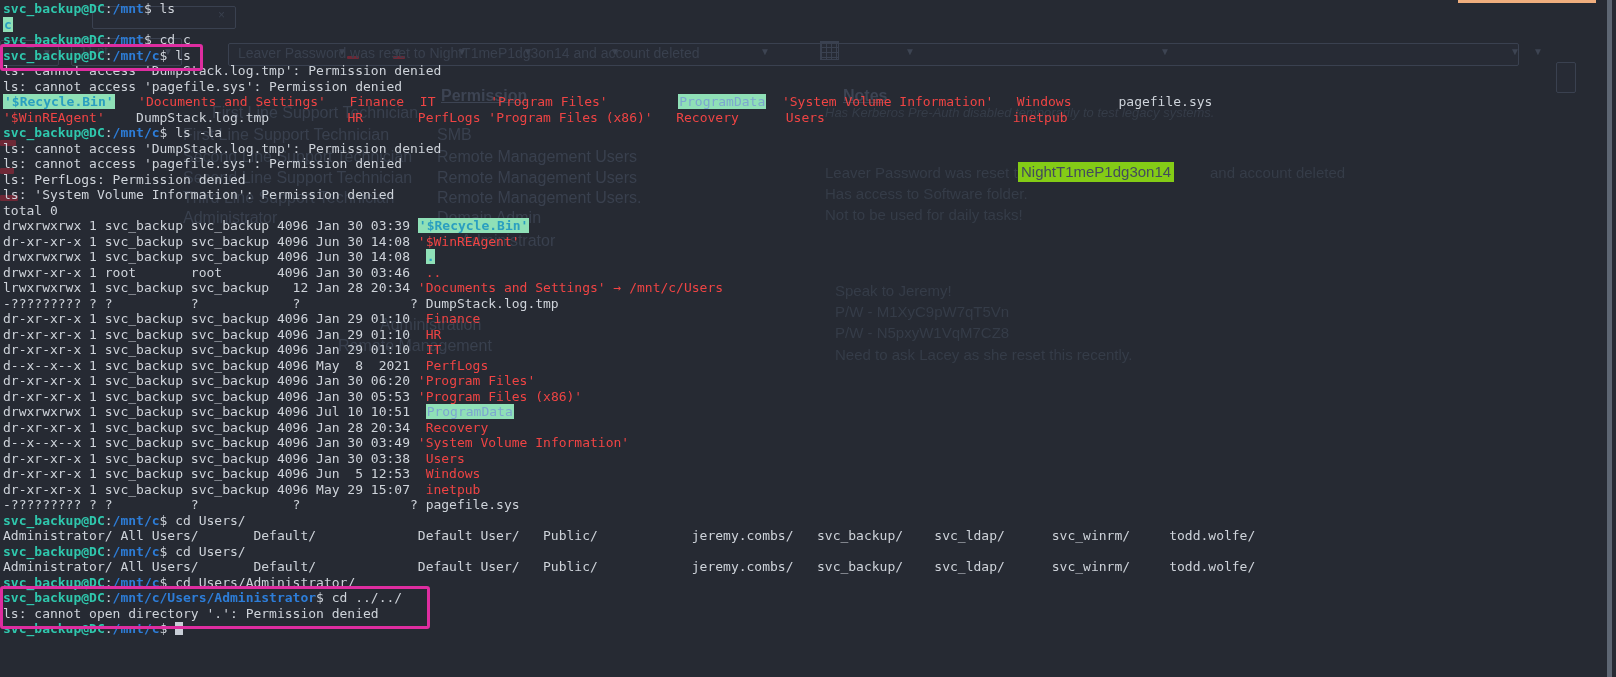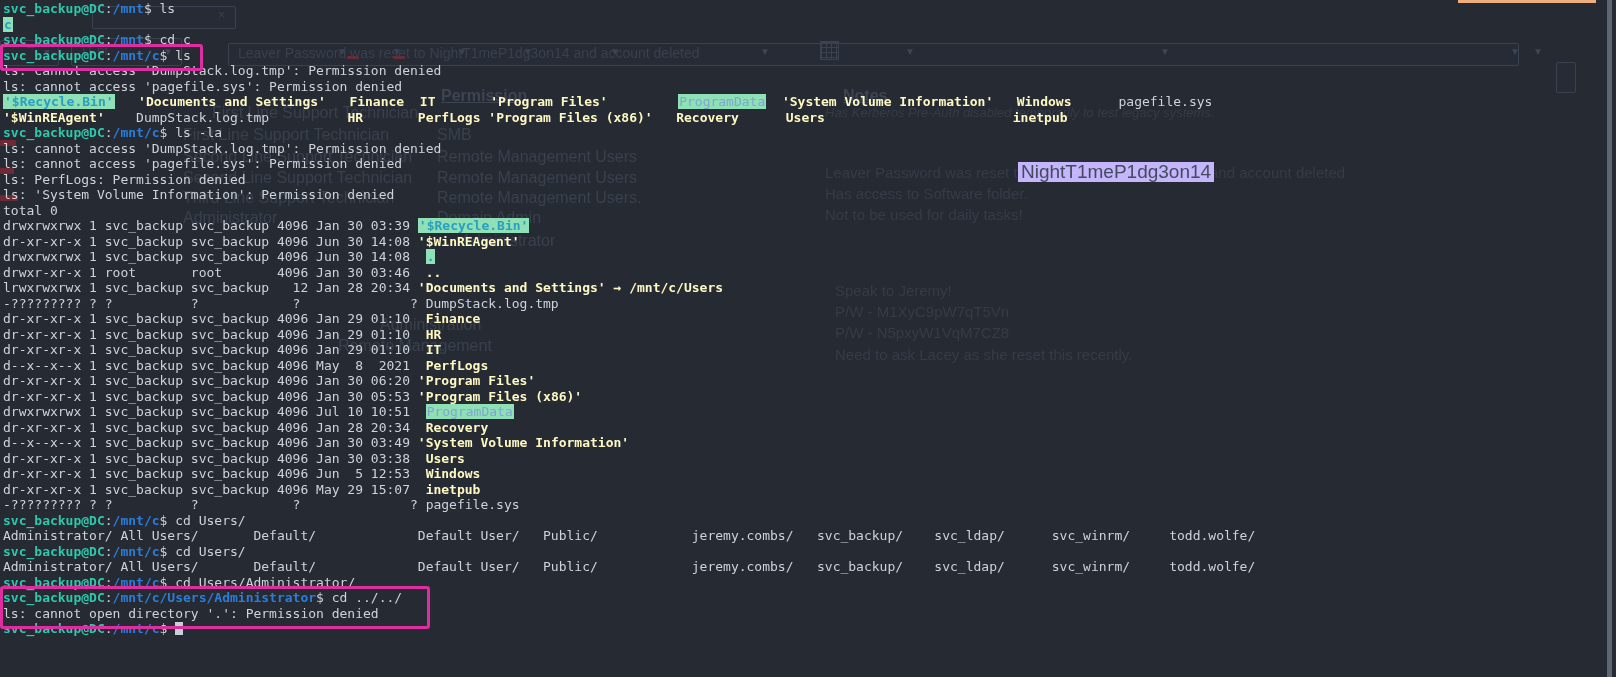--- a/index.html
+++ b/index.html
@@ -9,33 +9,33 @@
     font-family:"DejaVu Sans Mono",monospace;
   }
   
   #bgwin{position:absolute;inset:0;z-index:0;font-family:"Liberation Sans","DejaVu Sans",sans-serif;}
   .bg-box{position:absolute;border:1px solid #3a4150;border-radius:2px;background:rgba(46,52,64,.18);}
   .bg-text{position:absolute;color:#39404e;white-space:nowrap;}
   .bg-note{position:absolute;color:#353c48;white-space:nowrap;}
   .bg-header{position:absolute;color:#3d4453;font-weight:bold;text-decoration:underline;white-space:nowrap;}
   .bg-arrow{position:absolute;color:#3d4452;font-size:10px;}
   .bg-red{position:absolute;background:#6e2836;border-radius:1px;}
-  .bg-hl{position:absolute;background:#c4b5fd;color:#434c5c;font-size:19px;line-height:20px;padding:0 3px;white-space:nowrap;text-align:right;}
+  .bg-hl{position:absolute;background:#84cc16;color:#434c5c;font-size:15px;line-height:20px;padding:0 3px;white-space:nowrap;text-align:right;}
   #orange-bar{position:absolute;background:#efae7e;}
   #v-scrollbar{position:absolute;background:#5d6673;}
   .bg-grid{position:absolute;border:1px solid #3a4150;
     background:linear-gradient(#3a4150 1px,transparent 1px),linear-gradient(90deg,#3a4150 1px,transparent 1px);
     background-size:5px 5px;}
   
   #term{position:absolute;left:3px;top:1px;z-index:2;font:13px/15.5px "DejaVu Sans Mono",monospace;}
   .tl{white-space:pre;height:15.5px;}
   .w{color:#ced3da;}
   .u{color:#2fc7ad;font-weight:bold;}
   .p{color:#2d7dd8;font-weight:bold;}
-  .d{color:#fef9c3;font-weight:bold;}
+  .d{color:#ef4444;font-weight:normal;}
   .s1{background:#8fe0b7;color:#2a9fc0;font-weight:bold;padding:0 1px;}
   .s2{background:#8fe0b7;color:#7da7cf;padding:0 1px;}
   .cursor{display:inline-block;width:8px;height:13px;background:#c9cfd8;vertical-align:-2px;}
   
   .pink-box{position:absolute;border:3px solid #de2da0;border-radius:3px;z-index:3;background:transparent;}
 </style>
 </head>
 <body>
 
 <div id="bgwin">

